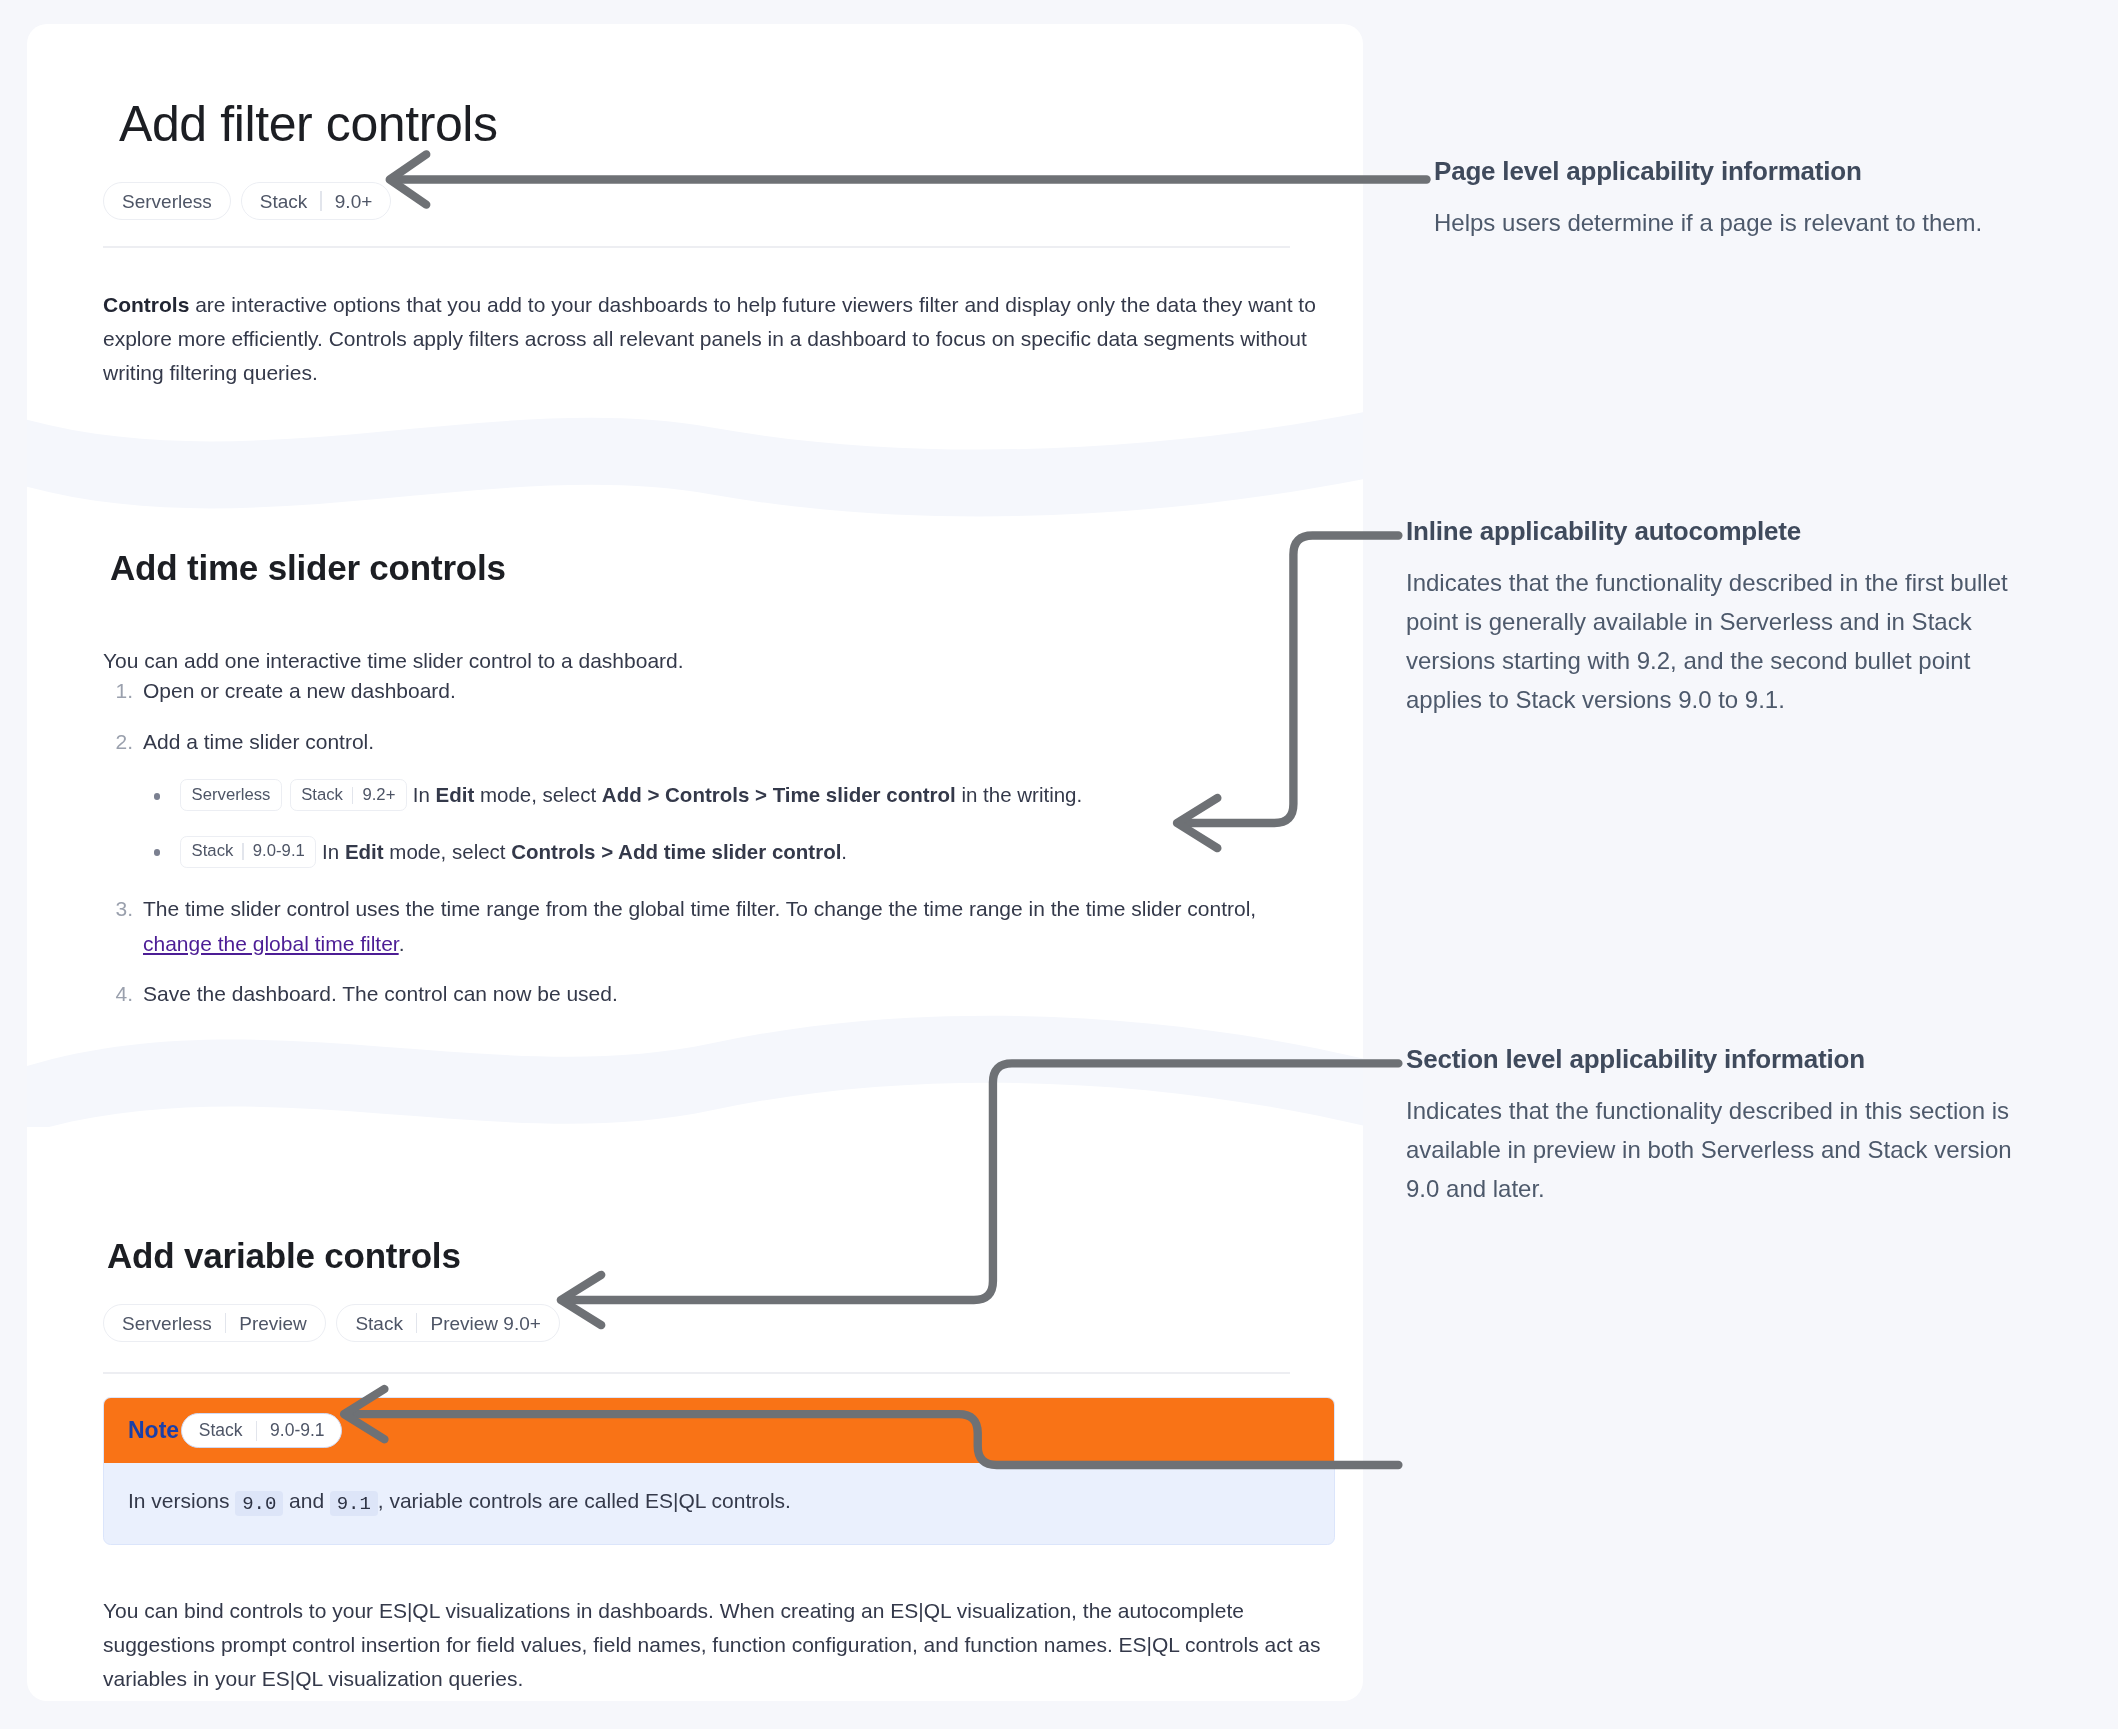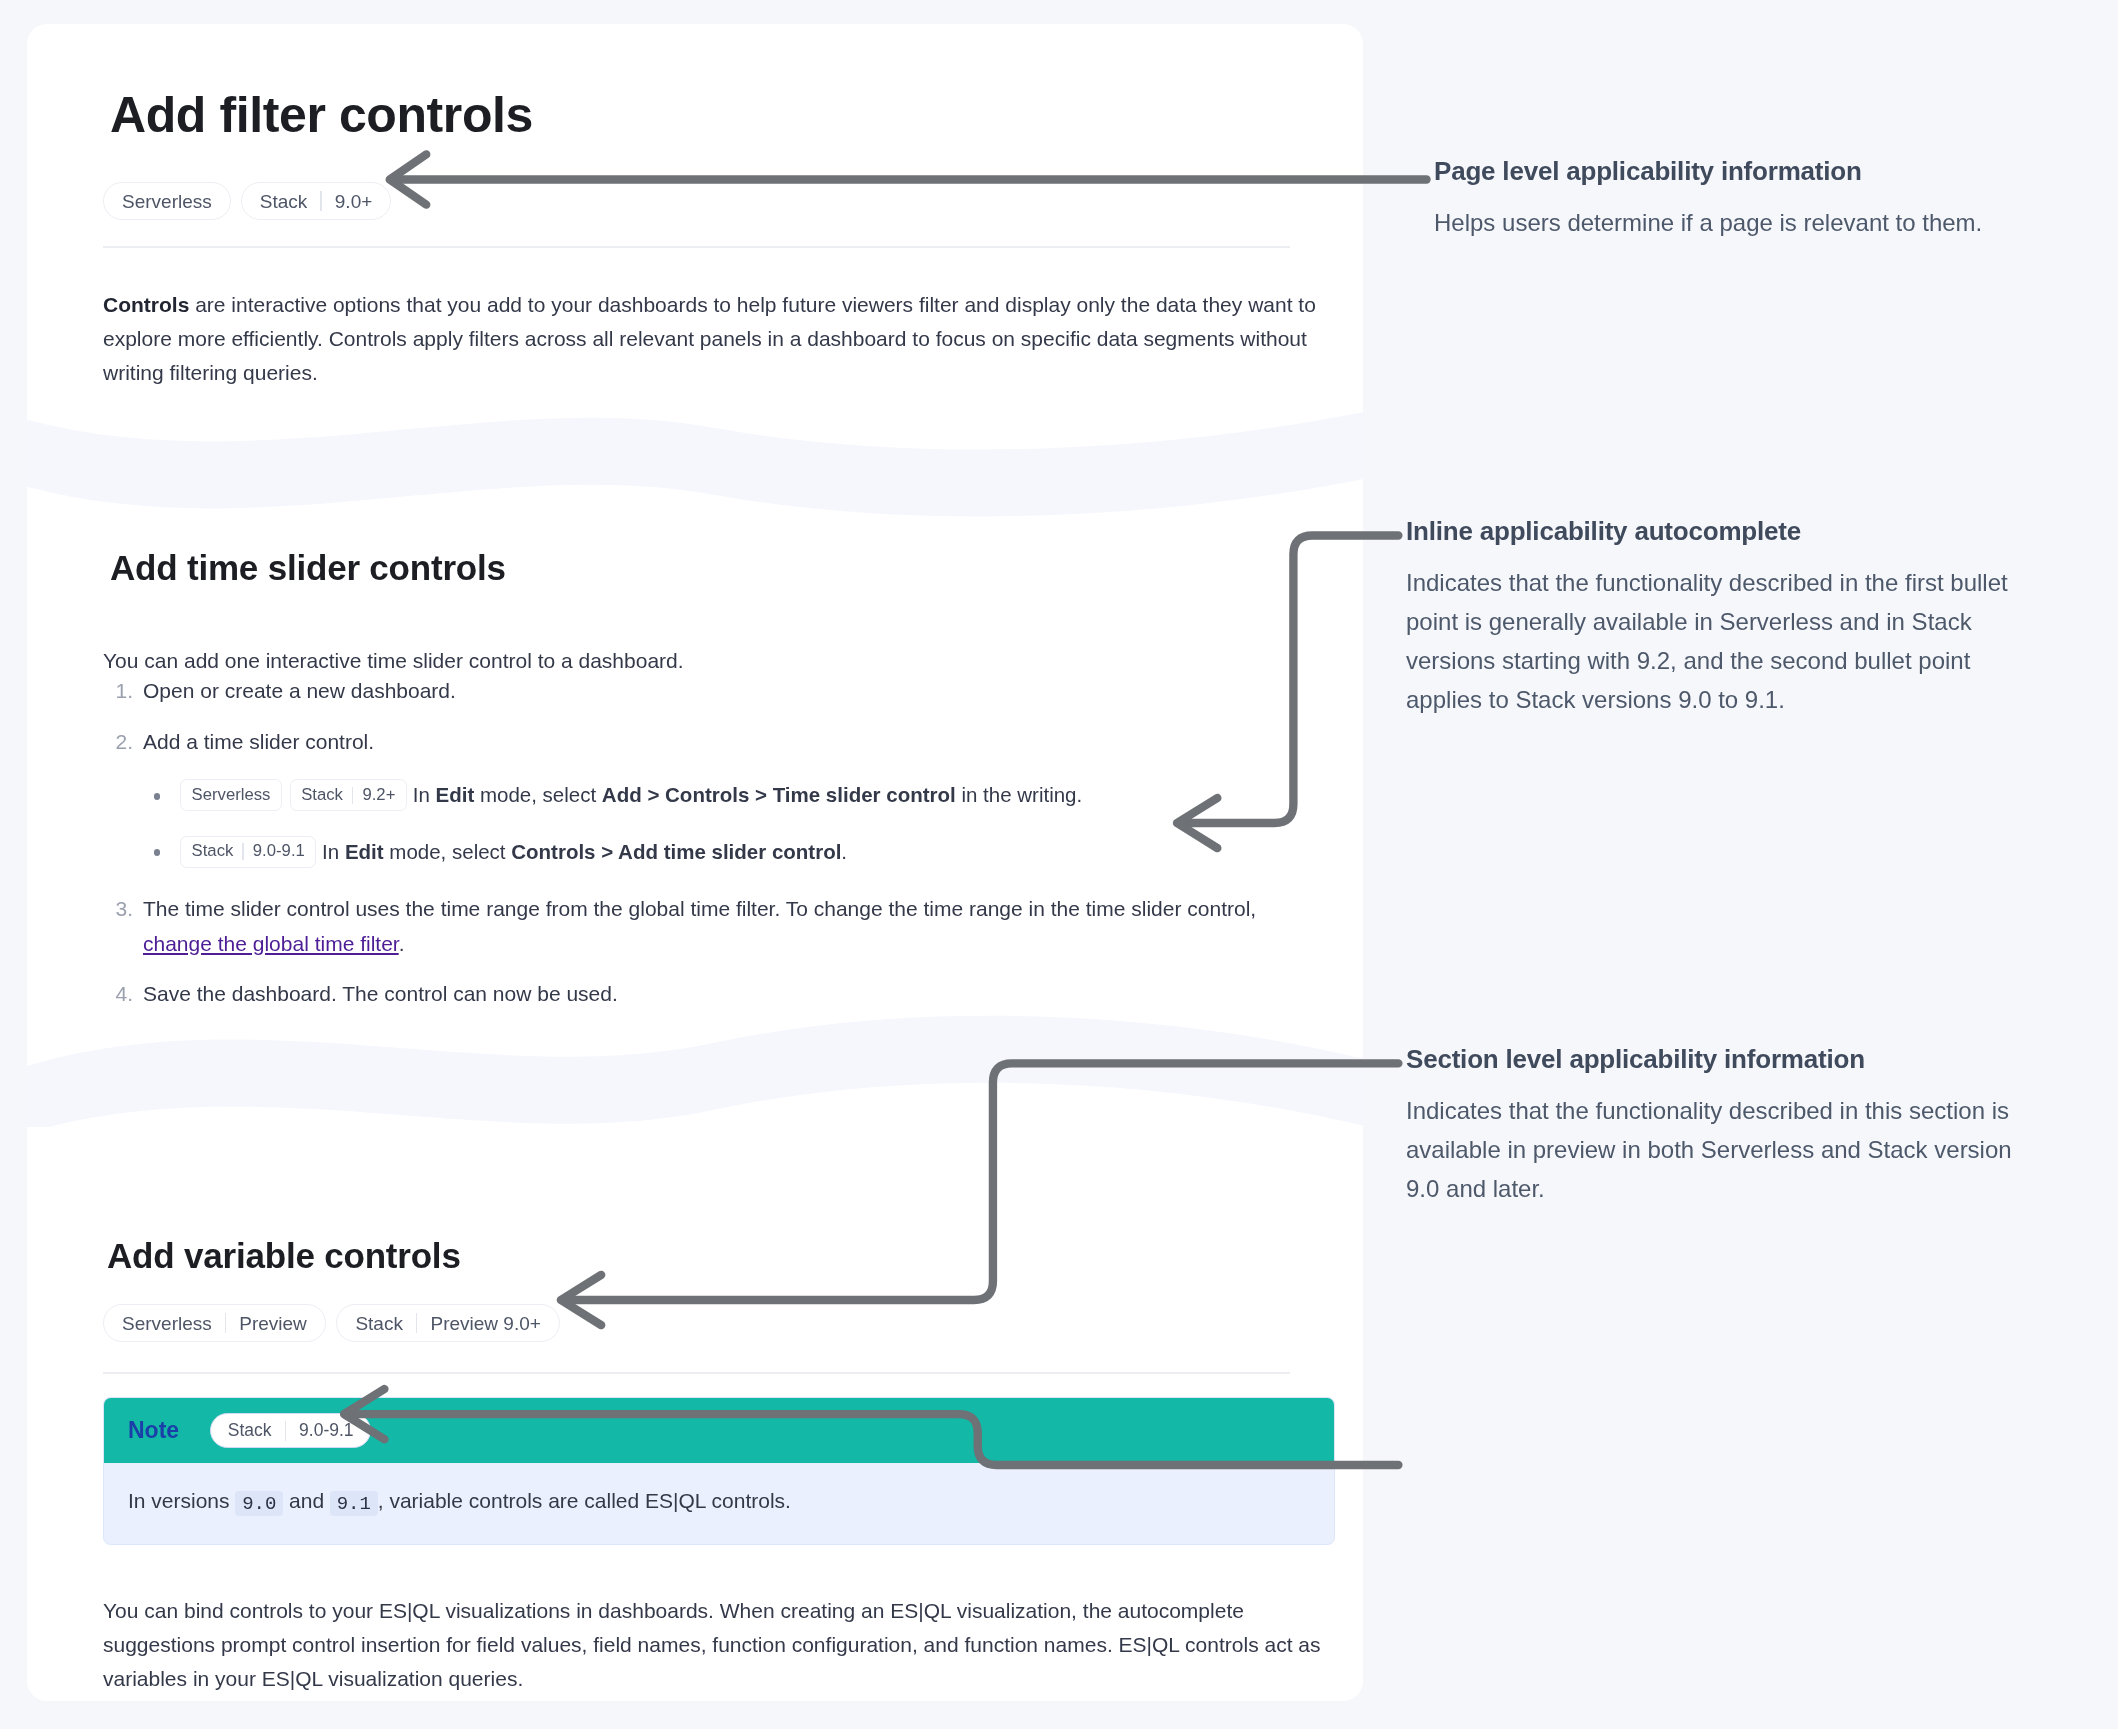--- a/index.html
+++ b/index.html
@@ -33,25 +33,25 @@
     left: 0;
     width: 100%;
     pointer-events: none;
   }
 
   #page-title {
     position: absolute;
     left: 76px;
     top: 57px;
     font-size: 50px;
-    font-weight: bold;
+    font-weight: normal;
     color: #1c1e23;
     letter-spacing: -0.4px;
     line-height: 1.1;
-    margin: 7px;
+    margin: 16px;
   }
 
   #page-badges {
     position: absolute;
     left: 76px;
     top: 158px;
     display: flex;
     gap: 10px;
     align-items: center;
   }
@@ -224,24 +224,24 @@
     left: 76px;
     top: 1373px;
     width: 1232px;
     border-radius: 7.6px;
     overflow: hidden;
     background: #eaf0fd;
     border: 1.5px solid #dbe5fb;
     box-sizing: border-box;
   }
   #note-head {
-    background: #14b8a6;
+    background: #f97316;
     display: flex;
     align-items: center;
-    gap: 31px;
+    gap: 2px;
     padding: 15px 24px;
   }
   #note-label {
     font-size: 23px;
     font-weight: bold;
     color: #1a3fa8;
   }
   #note-head .badge-pill {
     height: 35px;
     font-size: 17.5px;

